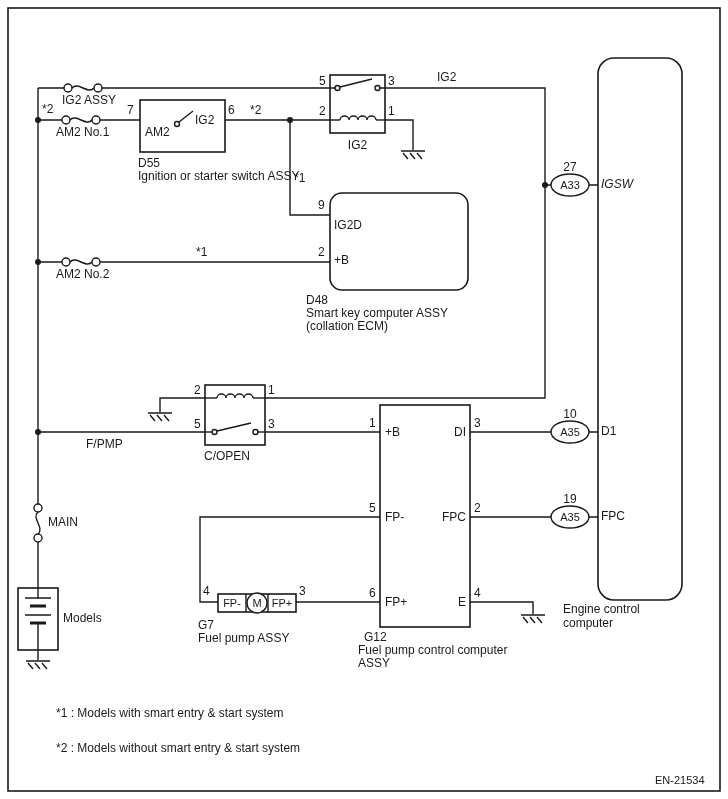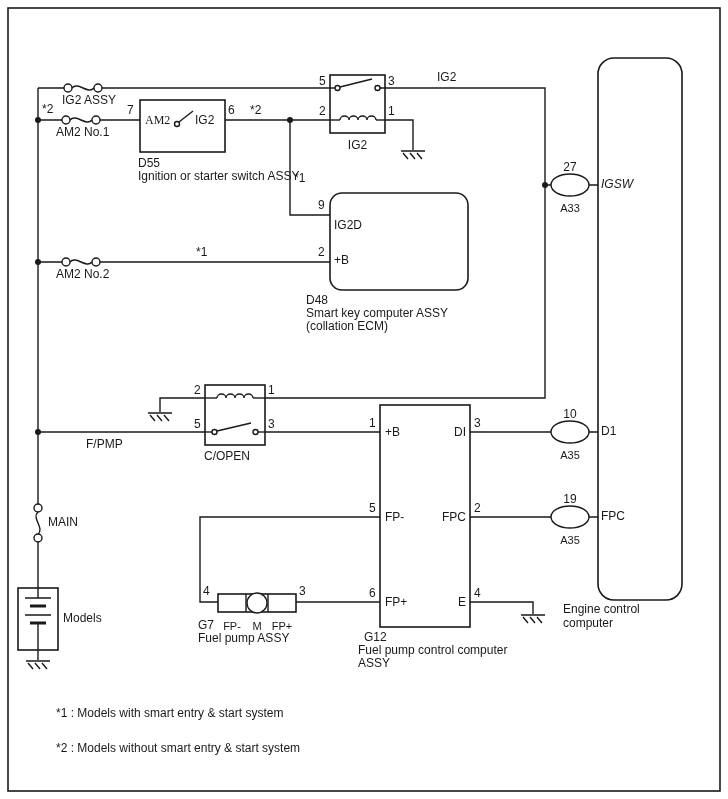--- a/index.html
+++ b/index.html
@@ -9,21 +9,21 @@
     font-family:"Liberation Sans", sans-serif; color:#1a1a1a; overflow:hidden;
   }
   .diagram svg { position:absolute; left:0; top:0; }
   .w  { stroke:#1a1a1a; fill:none; stroke-width:1.4; }
   .bx { stroke:#1a1a1a; fill:none; stroke-width:1.6; }
   .wh { fill:#ffffff; }
   .thick { stroke-width:2.8; }
   .lbl { position:absolute; font-size:12px; line-height:1.15; white-space:nowrap; color:#1a1a1a; }
   .ctr { text-align:center; }
   .rt  { text-align:right; }
-  .sm  { font-size:11px;margin-top:23px; }
+  .sm  { font-size:11px; }
 </style>
 </head>
 <body>
 
 <div class="diagram">
 
   <svg width="728" height="799" viewBox="0 0 728 799">
 
     <rect class="bx" x="8" y="8" width="712" height="783"></rect>
 
@@ -138,21 +138,21 @@
       <circle cx="290" cy="120" r="3"></circle>
       <circle cx="545" cy="185" r="3"></circle>
     </g>
   </svg>
 
   <div class="lbl" style="left:62px; top:94px;">IG2 ASSY</div>
   <div class="lbl" style="left:42px; top:103px;">*2</div>
   <div class="lbl" style="left:56px; top:126px;">AM2 No.1</div>
 
   <div class="lbl" style="left:127px; top:104px;">7</div>
-  <div class="lbl" style="left:145px; top:114px;font-family:Liberation Serif, serif;">AM2</div>
+  <div class="lbl" style="left:145px; top:126px;">AM2</div>
   <div class="lbl" style="left:195px; top:114px;">IG2</div>
   <div class="lbl" style="left:228px; top:104px;">6</div>
   <div class="lbl" style="left:250px; top:104px;">*2</div>
   <div class="lbl" style="left:138px; top:157px;">D55</div>
   <div class="lbl" style="left:138px; top:170px;">Ignition or starter switch ASSY</div>
 
   <div class="lbl" style="left:319px; top:75px;">5</div>
   <div class="lbl" style="left:388px; top:75px;">3</div>
   <div class="lbl" style="left:319px; top:105px;">2</div>
   <div class="lbl" style="left:388px; top:105px;">1</div>

